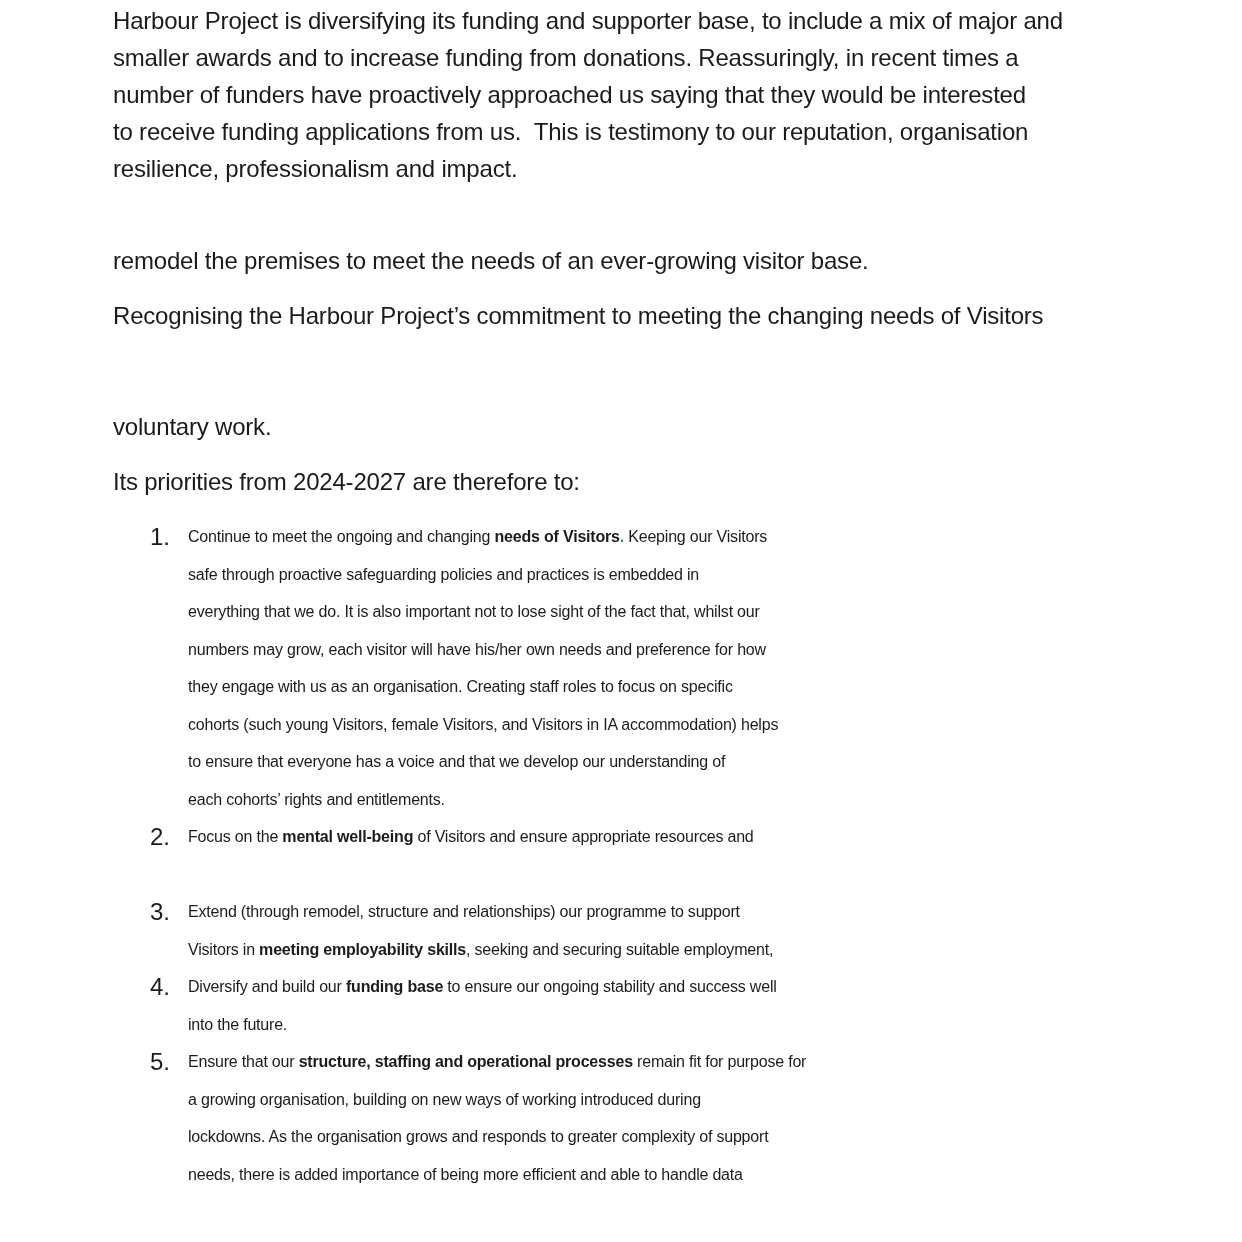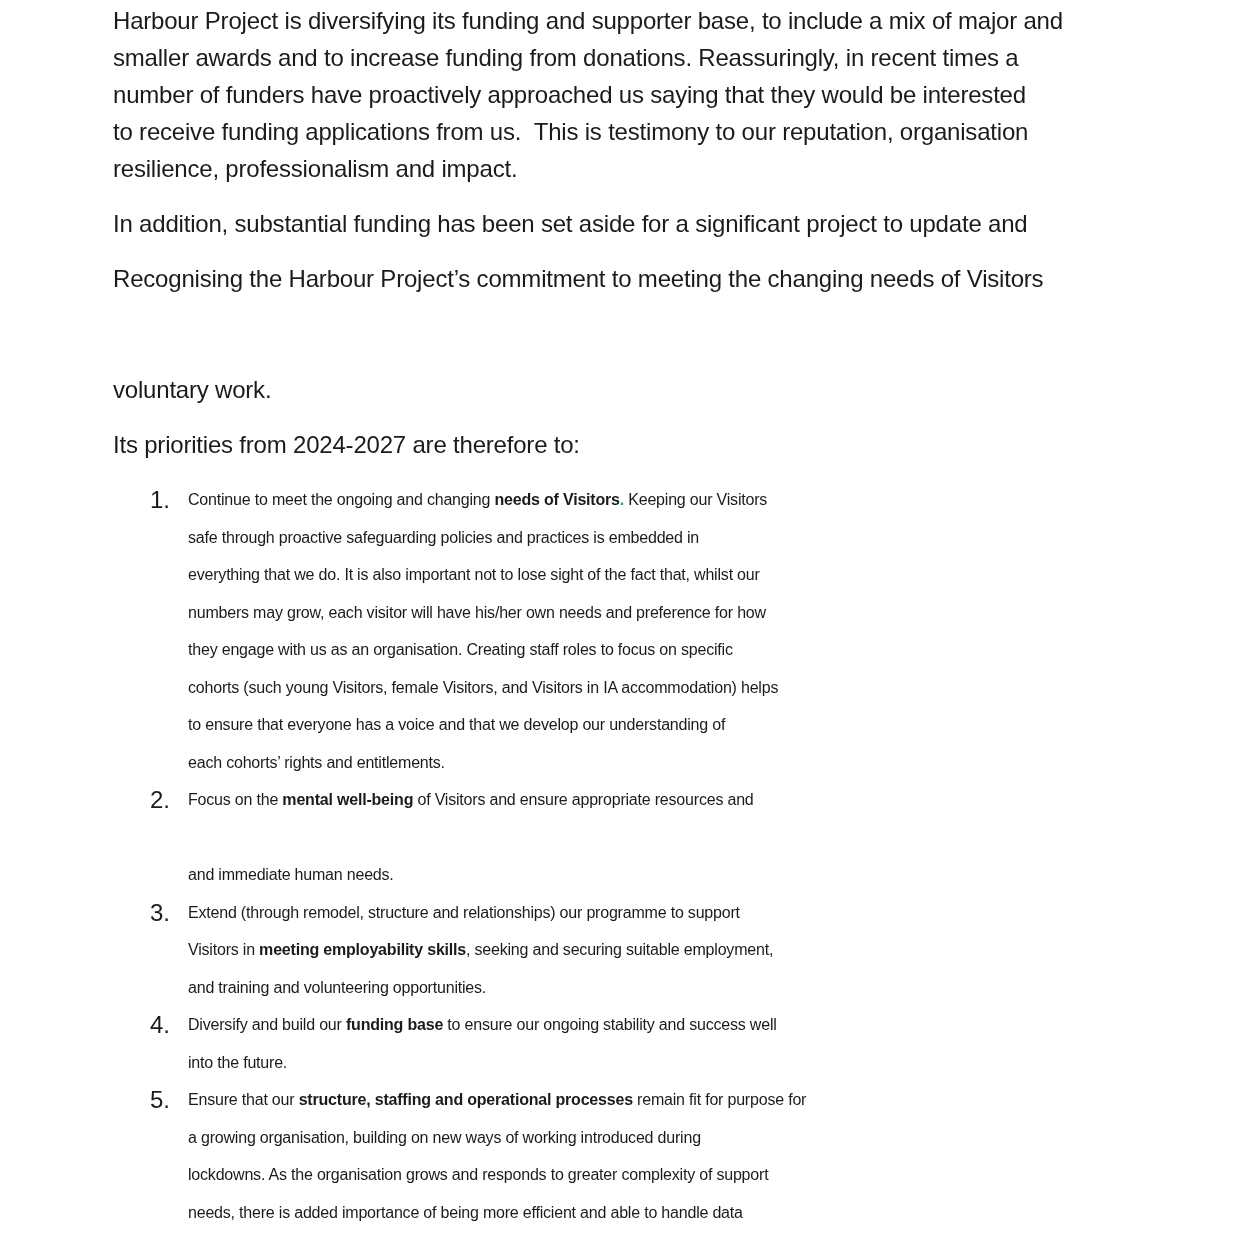--- a/index.html
+++ b/index.html
@@ -51,35 +51,35 @@
   }
   .b { font-weight: 700; }
   .teal { color: var(--teal, #2f968c); font-weight: 700; }
 </style>
 </head>
 <body style="background: rgb(255, 255, 255);">
 
 <div class="page">
   <div>
       <div class="para"><span>Harbour Project is diversifying its funding and supporter base, to include a mix of major and</span><br><span>smaller awards and to increase funding from donations. Reassuringly, in recent times a</span><br><span>number of funders have proactively approached us saying that they would be interested</span><br><span>to receive funding applications from us.  This is testimony to our reputation, organisation</span><br><span>resilience, professionalism and impact.</span></div>
-      <div class="para"><span>In addition, substantial funding has been set aside for a significant project to update and</span><br></div>
+      <div class="para"><br><span>remodel the premises to meet the needs of an ever-growing visitor base.</span></div>
       <div class="para"><span>Recognising the Harbour Project’s commitment to meeting the changing needs of Visitors</span><br><br><br><span>voluntary work.</span></div>
       <div class="para"><span>Its priorities from 2024-2027 are therefore to:</span></div>
       <div class="olist">
         <div class="li-row">
           <div class="marker">1.</div>
           <div class="li-text"><span>Continue to meet the ongoing and changing </span><span class="b">needs of Visitors</span><span class="teal">.</span><span> Keeping our Visitors</span><br><span>safe through proactive safeguarding policies and practices is embedded in</span><br><span>everything that we do. It is also important not to lose sight of the fact that, whilst our</span><br><span>numbers may grow, each visitor will have his/her own needs and preference for how</span><br><span>they engage with us as an organisation. Creating staff roles to focus on specific</span><br><span>cohorts (such young Visitors, female Visitors, and Visitors in IA accommodation) helps</span><br><span>to ensure that everyone has a voice and that we develop our understanding of</span><br><span>each cohorts’ rights and entitlements.</span></div>
         </div>
         <div class="li-row">
           <div class="marker">2.</div>
-          <div class="li-text"><span>Focus on the </span><span class="b">mental well-being</span><span> of Visitors and ensure appropriate resources and</span><br><br><span>and immediate human needs.</span></div>
+          <div class="li-text"><span>Focus on the </span><span class="b">mental well-being</span><span> of Visitors and ensure appropriate resources and</span><br><br></div>
         </div>
         <div class="li-row">
           <div class="marker">3.</div>
-          <div class="li-text"><span>Extend (through remodel, structure and relationships) our programme to support</span><br><span>Visitors in </span><span class="b">meeting employability skills</span><span>, seeking and securing suitable employment,</span><br><span>and training and volunteering opportunities.</span></div>
+          <div class="li-text"><span>Extend (through remodel, structure and relationships) our programme to support</span><br><span>Visitors in </span><span class="b">meeting employability skills</span><span>, seeking and securing suitable employment,</span><br></div>
         </div>
         <div class="li-row">
           <div class="marker">4.</div>
           <div class="li-text"><span>Diversify and build our </span><span class="b">funding base</span><span> to ensure our ongoing stability and success well</span><br><span>into the future.</span></div>
         </div>
         <div class="li-row">
           <div class="marker">5.</div>
           <div class="li-text"><span>Ensure that our </span><span class="b">structure, staffing and operational processes</span><span> remain fit for purpose for</span><br><span>a growing organisation, building on new ways of working introduced during</span><br><span>lockdowns. As the organisation grows and responds to greater complexity of support</span><br><span>needs, there is added importance of being more efficient and able to handle data</span></div>
         </div>
       </div>

